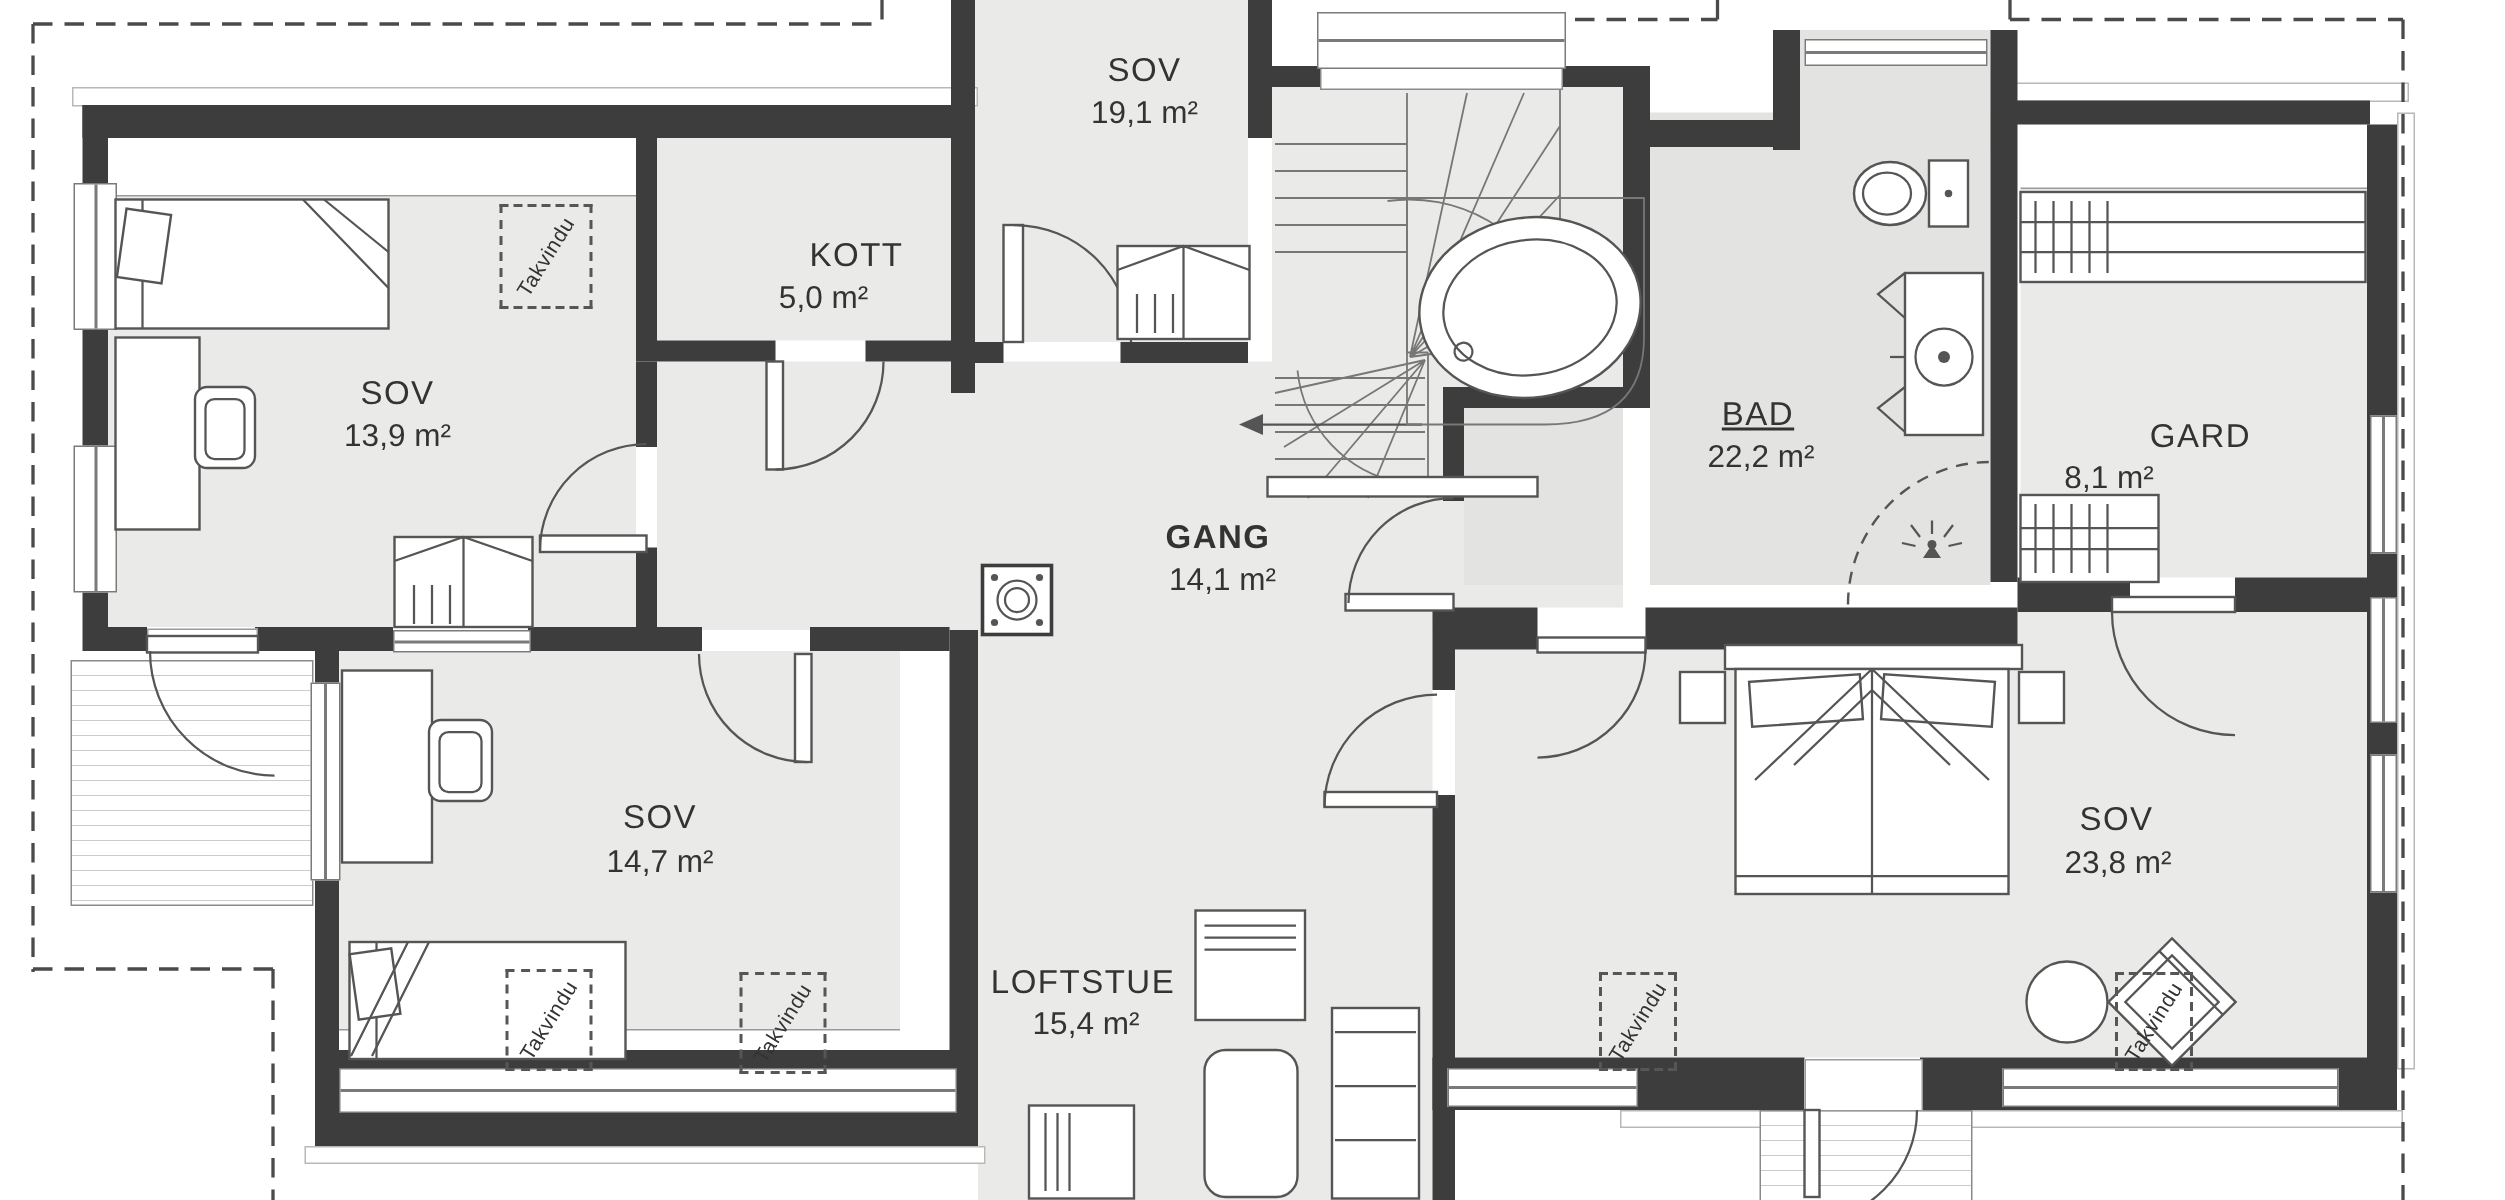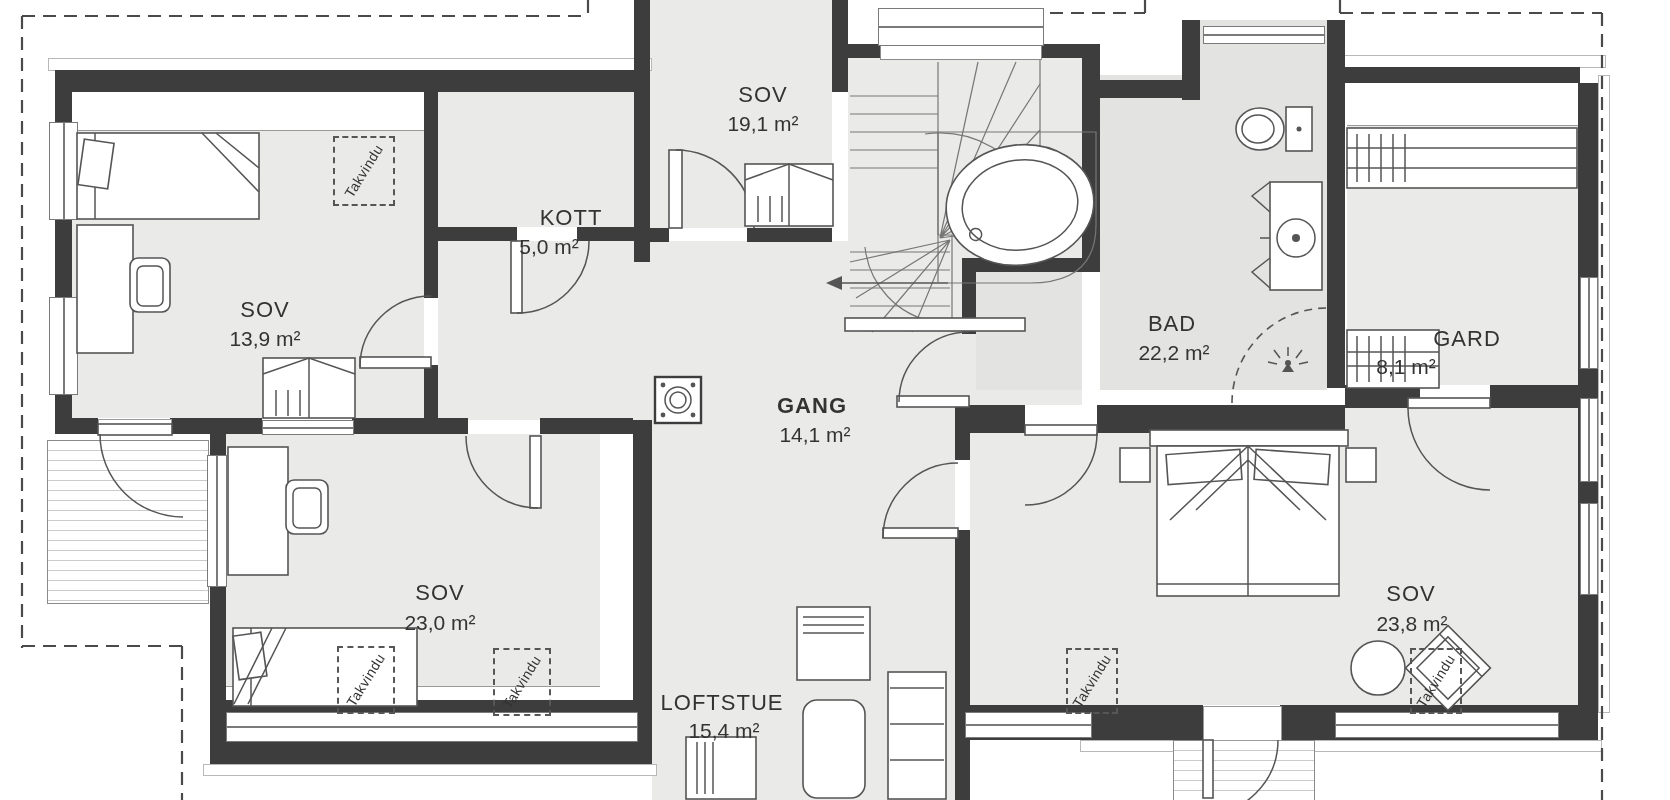--- a/index.html
+++ b/index.html
@@ -22,21 +22,21 @@
          background-image:linear-gradient(#7a7a7a,#7a7a7a);background-size:2px 100%;
          background-position:center;background-repeat:no-repeat;}
   .deck{position:absolute;background:repeating-linear-gradient(to bottom,#fff 0 9px,#cccbc8 9px 10px);
         border:1px solid #8a8a8a;z-index:2;}
   .thresh{position:absolute;background:#fff;border:1px solid #9a9a9a;z-index:4;}
   .takvindu{position:absolute;border:2px dashed #565656;z-index:8;
             display:flex;align-items:center;justify-content:center;}
   .takvindu span{display:block;transform:rotate(-58deg);font-size:14px;color:var(--text);
                  letter-spacing:.5px;white-space:nowrap;}
   .rl{position:absolute;transform:translate(-50%,-50%);color:var(--text);z-index:9;
-      font-size:22px;letter-spacing:1px;white-space:nowrap;text-align:center;margin-top:48px;}
+      font-size:22px;letter-spacing:1px;white-space:nowrap;text-align:center;}
   .rl.area{font-size:21px;letter-spacing:0;}
   svg.overlay{position:absolute;left:0;top:0;z-index:6;pointer-events:none;}
   .l{stroke:var(--line);fill:none;stroke-width:1.5px;}
   .ll{stroke:#777;fill:none;stroke-width:1.2px;}
   .f{stroke:var(--line);fill:#fff;stroke-width:1.6px;}
   .dash{stroke:var(--dash);fill:none;stroke-width:2.2px;stroke-dasharray:13 8;}
   .dashf{stroke:var(--line);fill:none;stroke-width:1.6px;stroke-dasharray:8 6;}
   .solid{fill:var(--line);stroke:none;}
   .cw{stroke:var(--wall);fill:#fff;stroke-width:2.4px;}
 </style>
@@ -299,28 +299,28 @@
 
   <div class="rl" style="left:571px;top:170px;">KOTT</div>
   <div class="rl area" style="left:549px;top:199px;">5,0 m²</div>
 
   <div class="rl" style="left:265px;top:262px;">SOV</div>
   <div class="rl area" style="left:265px;top:291px;">13,9 m²</div>
 
   <div class="rl" style="left:812px;top:358px;font-weight:bold;">GANG</div>
   <div class="rl area" style="left:815px;top:387px;">14,1 m²</div>
 
-  <div class="rl" style="left:1172px;top:276px;">BAD</div>
+  <div class="rl" style="left:1172px;top:276px;text-decoration:underline;">BAD</div>
   <div class="rl area" style="left:1174px;top:305px;">22,2 m²</div>
 
   <div class="rl" style="left:1467px;top:291px;">GARD</div>
   <div class="rl area" style="left:1406px;top:319px;">8,1 m²</div>
 
   <div class="rl" style="left:440px;top:545px;">SOV</div>
-  <div class="rl area" style="left:440px;top:575px;">23,0 m²</div>
+  <div class="rl area" style="left:440px;top:575px;">14,7 m²</div>
 
   <div class="rl" style="left:722px;top:655px;">LOFTSTUE</div>
   <div class="rl area" style="left:724px;top:683px;">15,4 m²</div>
 
   <div class="rl" style="left:1411px;top:546px;">SOV</div>
   <div class="rl area" style="left:1412px;top:576px;">23,8 m²</div>
 
 </div>
 
 </body></html>

